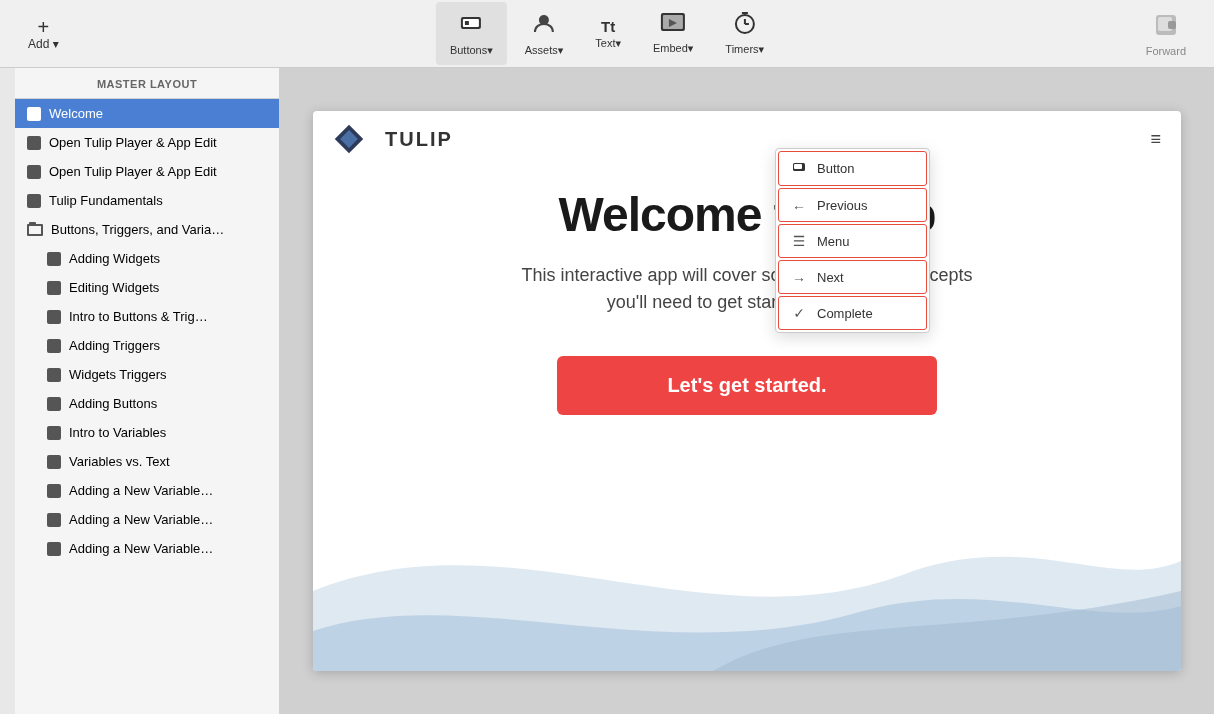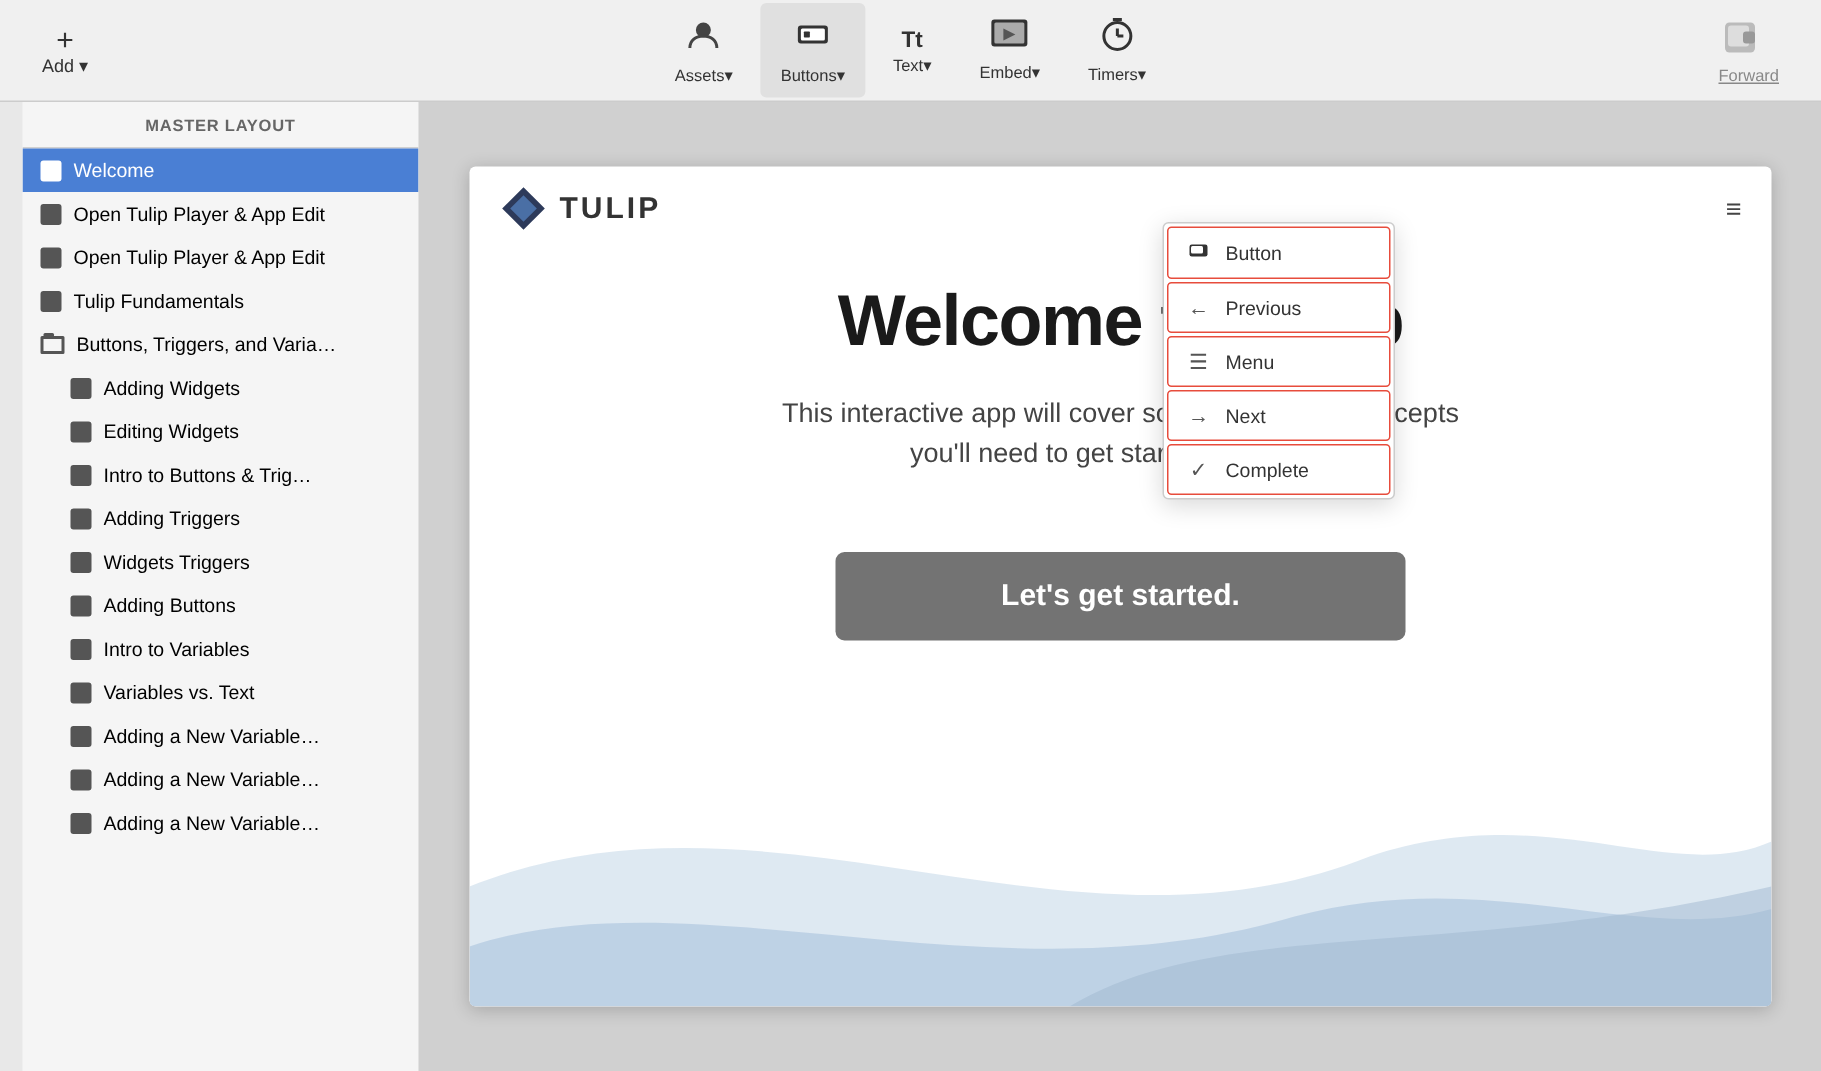--- a/index.html
+++ b/index.html
@@ -54,25 +54,25 @@
       margin-bottom: 2px;
     }
     .toolbar-right {
       margin-left: auto;
       display: flex;
       align-items: center;
     }
     .forward-btn {
       display: flex;
       flex-direction: column;
+      align-items: center;
       font-size: 11px;
       color: #888;
       cursor: pointer;
       padding: 8px 12px;
-      text-decoration: underline;
     }
     .forward-icon { font-size: 22px; }
 
     
     .main-area {
       display: flex;
       height: calc(714px - 68px);
       padding-left: 15px;
     }
 
@@ -166,21 +166,21 @@
     .app-header {
       display: flex;
       align-items: center;
       padding: 12px 20px;
       position: relative;
       z-index: 2;
     }
     .tulip-logo {
       display: flex;
       align-items: center;
-      gap: 8px;
+      gap: 20px;
     }
     .tulip-diamond {
       width: 32px;
       height: 32px;
     }
     .tulip-name {
       font-size: 20px;
       font-weight: 600;
       color: #333;
       letter-spacing: 2px;
@@ -273,39 +273,39 @@
 <body>
 
 <div class="toolbar">
   <div class="toolbar-add">
     <span class="plus-icon">+</span>
     <span>Add ▾</span>
   </div>
 
   <div class="toolbar-center">
 
-    <div class="toolbar-item">
-      <span class="toolbar-icon">
-        <svg width="26" height="26" viewBox="0 0 26 26" fill="none">
-          <circle cx="13" cy="10" r="5" fill="#444"></circle>
-          <path d="M4 22c0-5 4-8 9-8s9 3 9 8" stroke="#444" stroke-width="2" fill="none"></path>
-        </svg>
-      </span>
-      <span>Assets▾</span>
-    </div>
-
     <div class="toolbar-item active">
       <span class="toolbar-icon">
         <svg width="26" height="26" viewBox="0 0 26 26" fill="none">
           <rect x="3" y="7" width="20" height="12" rx="2" fill="#333"></rect>
           <rect x="5" y="9" width="16" height="8" rx="1" fill="white"></rect>
           <rect x="7" y="11" width="4" height="4" rx="0.5" fill="#333"></rect>
         </svg>
       </span>
       <span>Buttons▾</span>
+    </div>
+
+    <div class="toolbar-item">
+      <span class="toolbar-icon">
+        <svg width="26" height="26" viewBox="0 0 26 26" fill="none">
+          <circle cx="13" cy="10" r="5" fill="#444"></circle>
+          <path d="M4 22c0-5 4-8 9-8s9 3 9 8" stroke="#444" stroke-width="2" fill="none"></path>
+        </svg>
+      </span>
+      <span>Assets▾</span>
     </div>
 
     <div class="toolbar-item">
       <span class="toolbar-icon" style="font-size:15px;font-weight:700;color:#333;">Tt</span>
       <span>Text▾</span>
     </div>
 
     <div class="toolbar-item">
       <span class="toolbar-icon">
         <svg width="26" height="22" viewBox="0 0 26 22" fill="none">
@@ -431,21 +431,21 @@
             <polygon points="18,8 28,18 18,28 8,18" fill="#4a6fa5"></polygon>
           </svg>
           <span class="tulip-name">TULIP</span>
         </div>
         <span class="hamburger">≡</span>
       </div>
 
       <div class="welcome-content">
         <h1 class="welcome-title">Welcome to Tulip</h1>
         <p class="welcome-subtitle">This interactive app will cover some of the core concepts you'll need to get started with Tulip.</p>
-        <button class="get-started-btn" style="background: #737373; margin-top: 12px;">Let's get started.</button>
+        <button class="get-started-btn" style="background: #ef4444;">Let's get started.</button>
       </div>
 
       <svg class="wave-bg" viewBox="0 0 868 260" preserveAspectRatio="none" xmlns="http://www.w3.org/2000/svg">
         <path d="M0,180 C200,100 400,240 600,160 C720,120 800,180 868,150 L868,260 L0,260 Z" fill="#c8daea" opacity="0.6"></path>
         <path d="M0,220 C150,170 350,260 550,200 C680,165 780,220 868,195 L868,260 L0,260 Z" fill="#b0c8e0" opacity="0.7"></path>
         <path d="M400,260 C500,200 650,230 868,180 L868,260 Z" fill="#a0b8d0" opacity="0.5"></path>
       </svg>
     </div>
 
     <div class="dropdown-menu">

